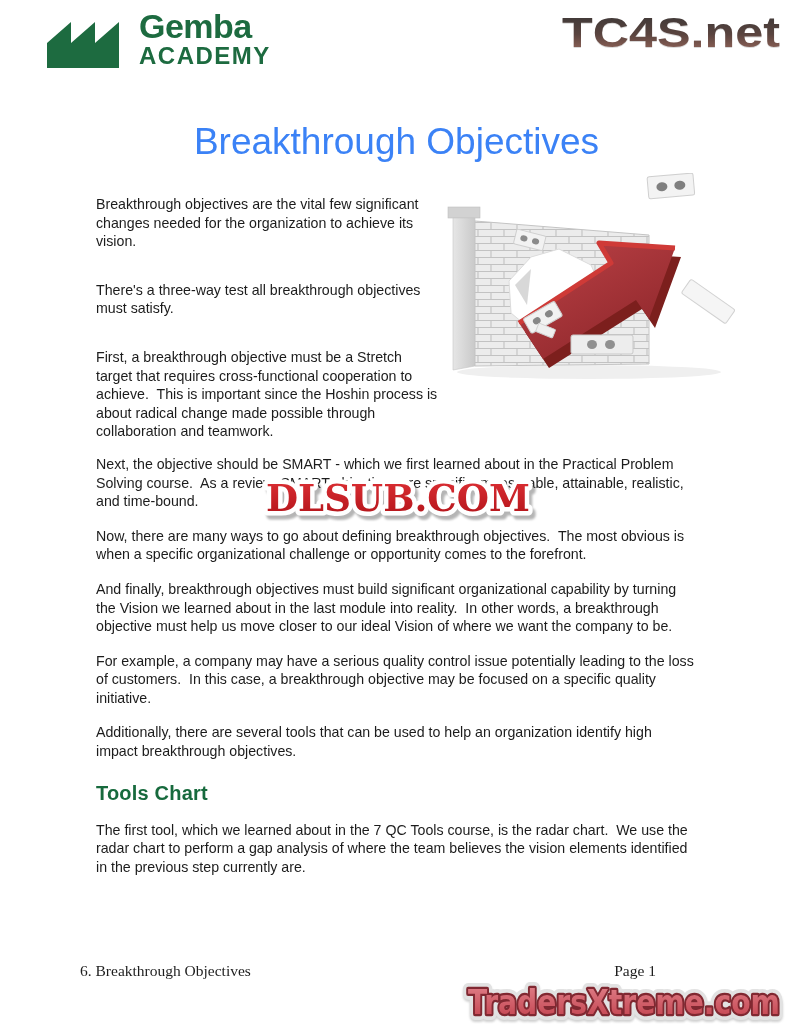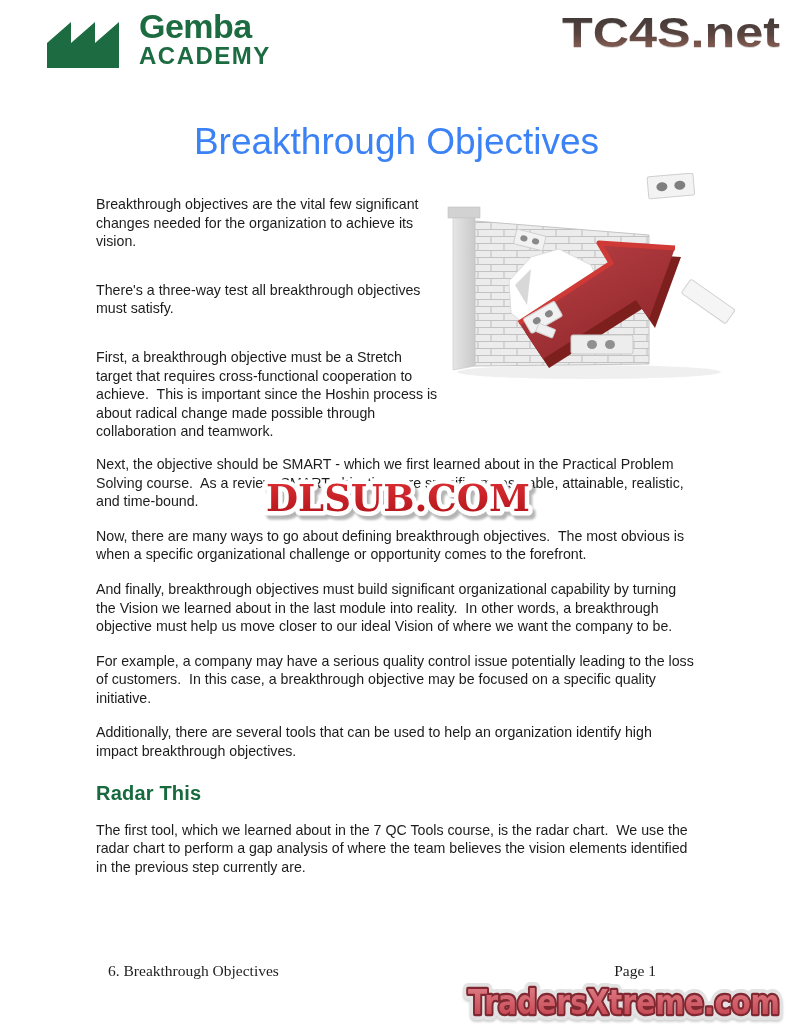--- a/index.html
+++ b/index.html
@@ -54,21 +54,21 @@
     width: 308px; height: 214px;
   }
   .smart-wrap { position: relative; }
   .dlsub-svg {
     position: absolute; left: 156px; top: 13px;
     filter: drop-shadow(3px 4px 1px rgba(90,90,90,0.45));
     pointer-events: none;
   }
   
   .footer {
-    position: absolute; left: 108px; right: 94px; bottom: 44px;
+    position: absolute; left: 80px; right: 94px; bottom: 44px;
     display: flex; justify-content: space-between;
     font-family: "Liberation Serif", serif;
     font-size: 15.5px; color: #1e1e1e; gap: 12px;
   }
   .footer .pageno { padding-right: 41px; }
   .traders-svg {
     position: absolute; right: 1px; bottom: -5px;
     filter: drop-shadow(0 2px 1px rgba(120,120,120,0.35));
   }
 </style>
@@ -188,21 +188,21 @@
         </defs>
         <text x="146" y="43" text-anchor="middle" textLength="264" lengthAdjust="spacingAndGlyphs" font-family="DejaVu Serif, serif" font-weight="bold" font-size="38" fill="url(#dlgrad)" stroke="#ffffff" stroke-width="9" paint-order="stroke" stroke-linejoin="round">DLSUB.COM</text>
       </svg>
     </div>
 
     <p class="body-p">Now, there are many ways to go about defining breakthrough objectives.  The most obvious is when a specific organizational challenge or opportunity comes to the forefront.</p>
     <p class="body-p">And finally, breakthrough objectives must build significant organizational capability by turning the Vision we learned about in the last module into reality.  In other words, a breakthrough objective must help us move closer to our ideal Vision of where we want the company to be.</p>
     <p class="body-p">For example, a company may have a serious quality control issue potentially leading to the loss of customers.  In this case, a breakthrough objective may be focused on a specific quality initiative.</p>
     <p class="body-p">Additionally, there are several tools that can be used to help an organization identify high impact breakthrough objectives.</p>
 
-    <h2 class="sec-heading radar">Radar This</h2>
+    <h2 class="sec-heading radar">Tools Chart</h2>
     <p class="body-p">The first tool, which we learned about in the 7 QC Tools course, is the radar chart.  We use the radar chart to perform a gap analysis of where the team believes the vision elements identified in the previous step currently are.</p>
 
   </div>
 
   <div class="footer">
     <span>6. Breakthrough Objectives</span>
     <span class="pageno">Page 1</span>
   </div>
 
   <svg class="traders-svg" width="332" height="52" viewBox="0 0 332 52">

